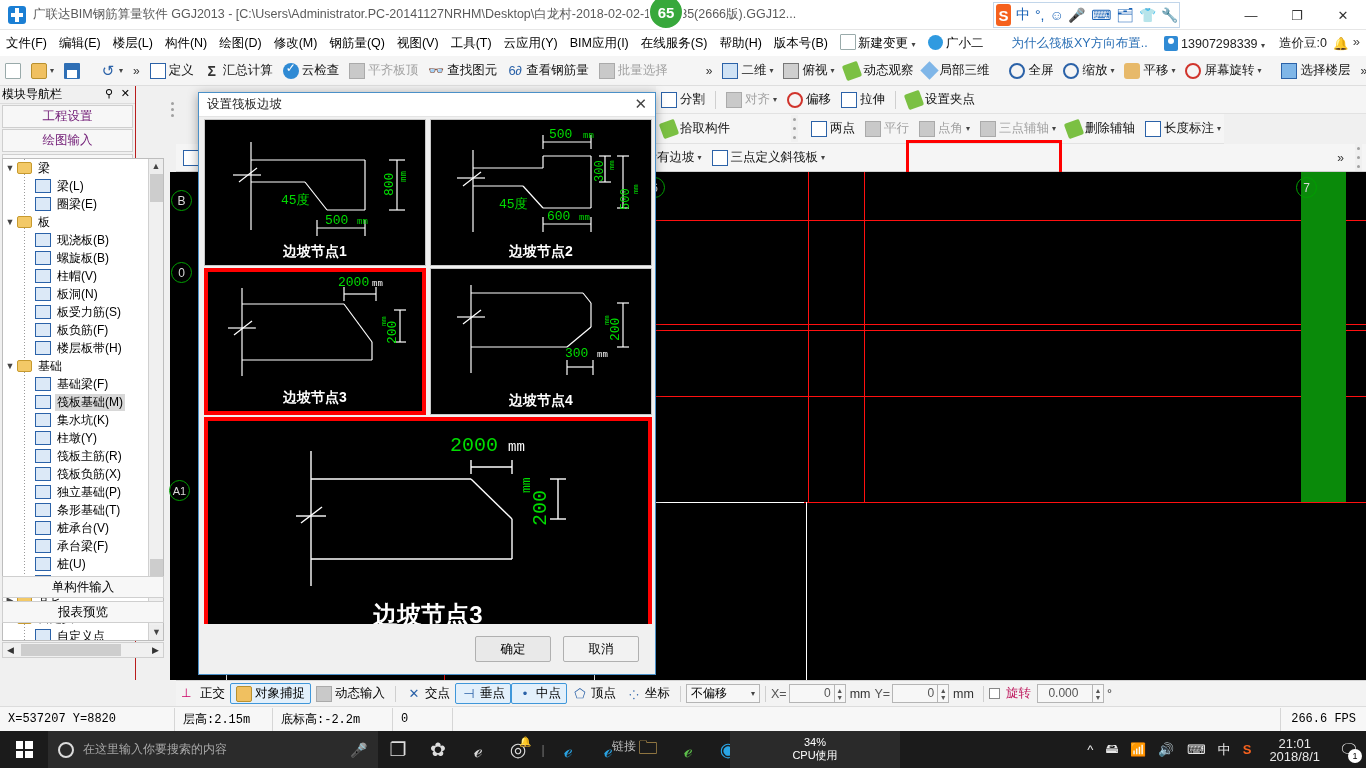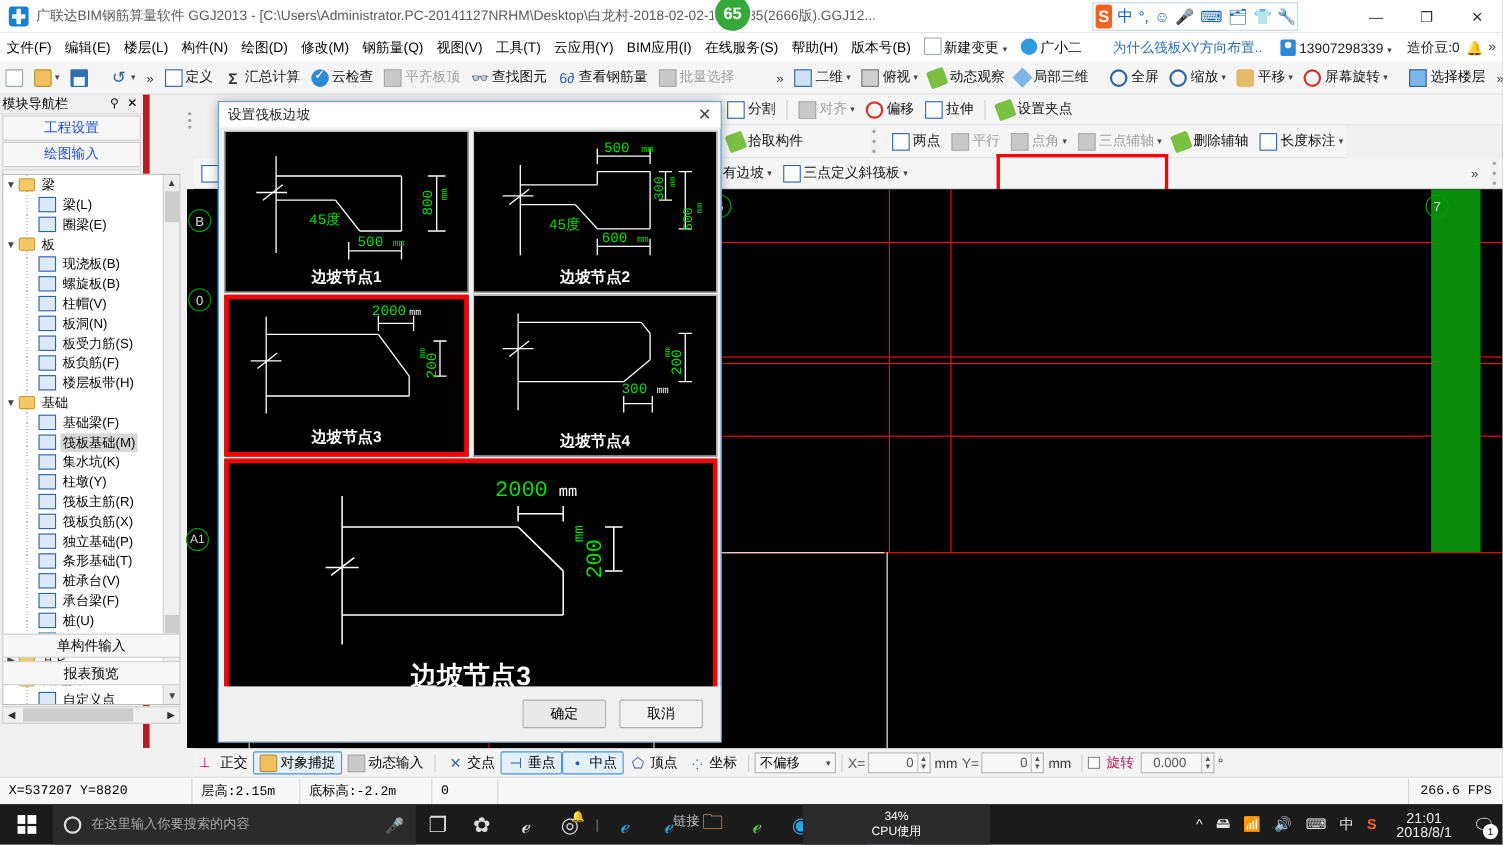--- a/index.html
+++ b/index.html
@@ -125,31 +125,31 @@
   .hl-box {
     border:1.5px solid #4a9fe0; background:#e3f0fb; border-radius:2px;
   }
   .red-annot {
     position:absolute; border:3px solid #ff0000; pointer-events:none;
   }
 
   
   .leftpanel {
     position:absolute;left:0;top:86px;width:136px;height:594px;
-    background:#f0f0f0;border-right:6px solid #b91c1c;
+    background:#f0f0f0;border-right:1px solid #b91c1c;
   }
   .lp-header {
     height:18px;background:#f0f0f0;display:flex;align-items:center;
     font-size:12px;color:#000;padding-left:2px;position:relative;border-bottom:1px solid #dcdcdc;
   }
   .lp-header .pin { position:absolute;right:22px;top:1px;font-size:11px;}
   .lp-header .cls { position:absolute;right:5px;top:1px;font-size:11px;}
   .lp-tab {
     height:23px;border:1px solid #cfcfcf;background:#f7f7f7;margin:1px 2px;
-    display:flex;align-items:center;justify-content:center;font-size:12.5px;color:#1d4ed8;
+    display:flex;align-items:center;justify-content:center;font-size:12.5px;color:#701a75;
   }
   .lp-tools {
     height:22px;border:1px solid #cfcfcf;background:#f7f7f7;margin:2px;
     display:flex;align-items:center;gap:9px;padding-left:8px;
   }
   .plus-ico{color:#1c6b2e;font-weight:bold;font-size:14px;}
   .minus-ico{color:#1c6b2e;font-weight:bold;font-size:14px;}
   .tree {
     position:absolute;left:2px;top:72px;width:162px;height:483px;
     background:#fff;border:1px solid #bdbdbd;overflow:hidden;

